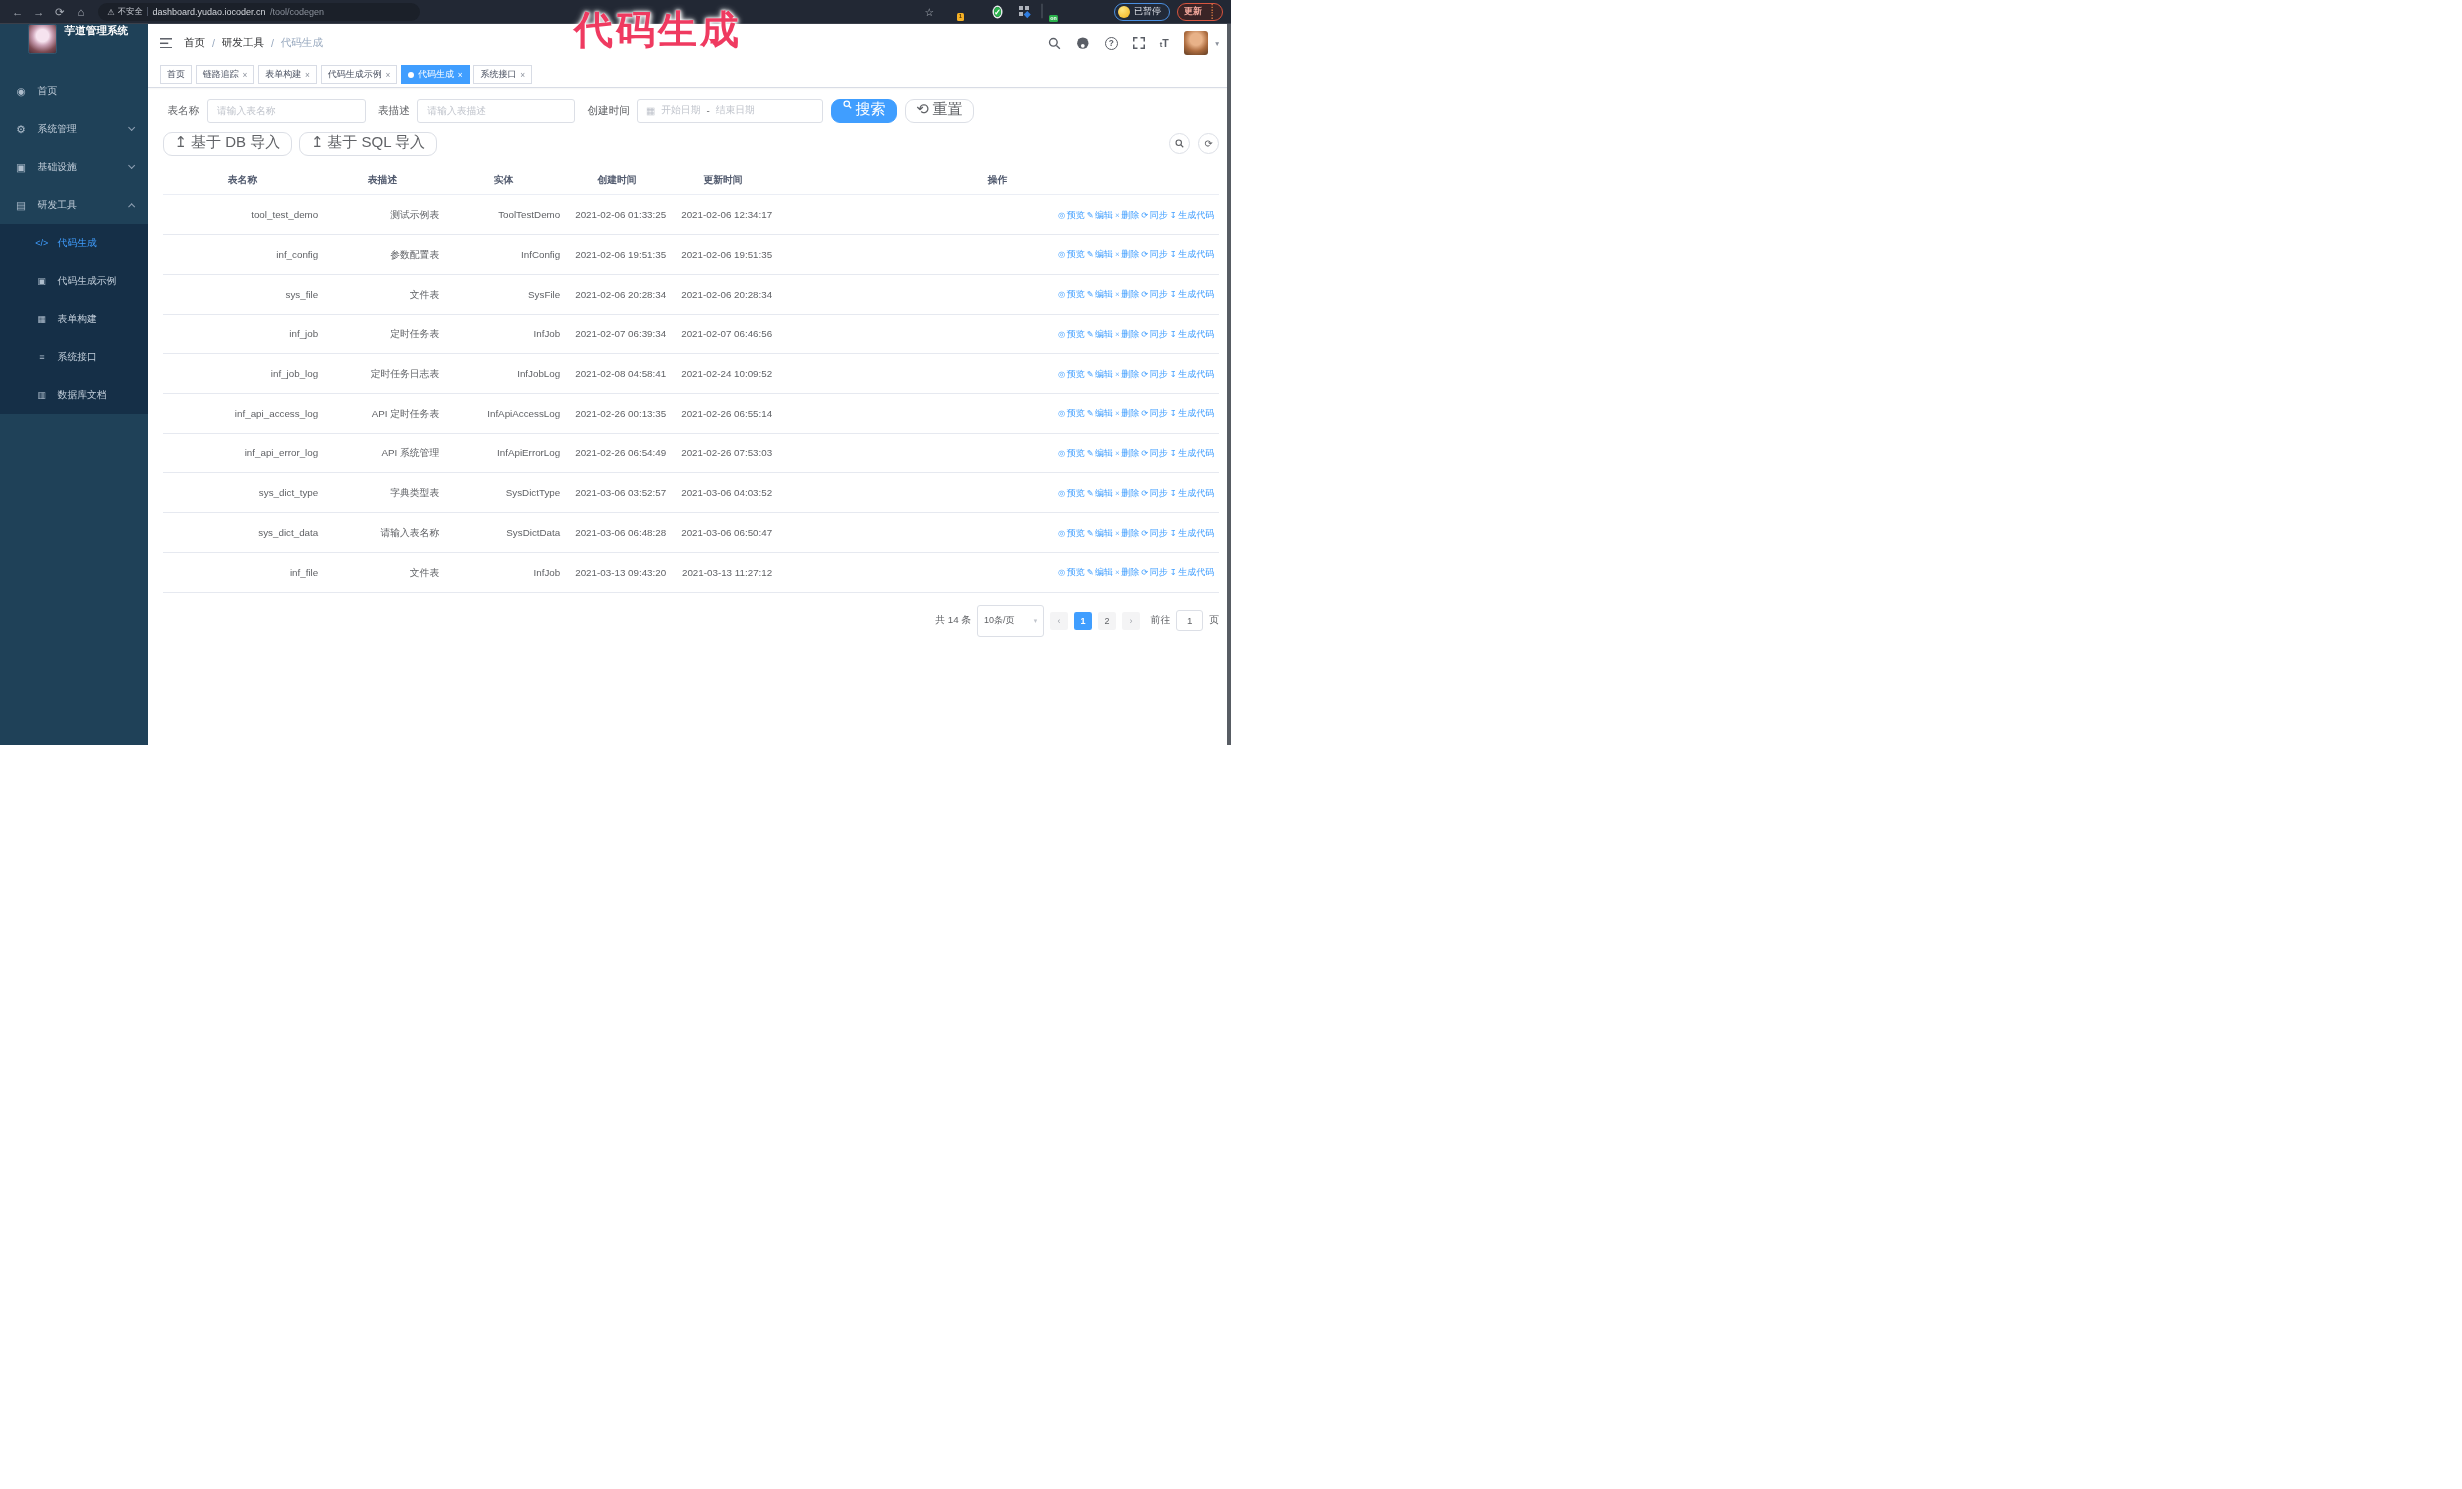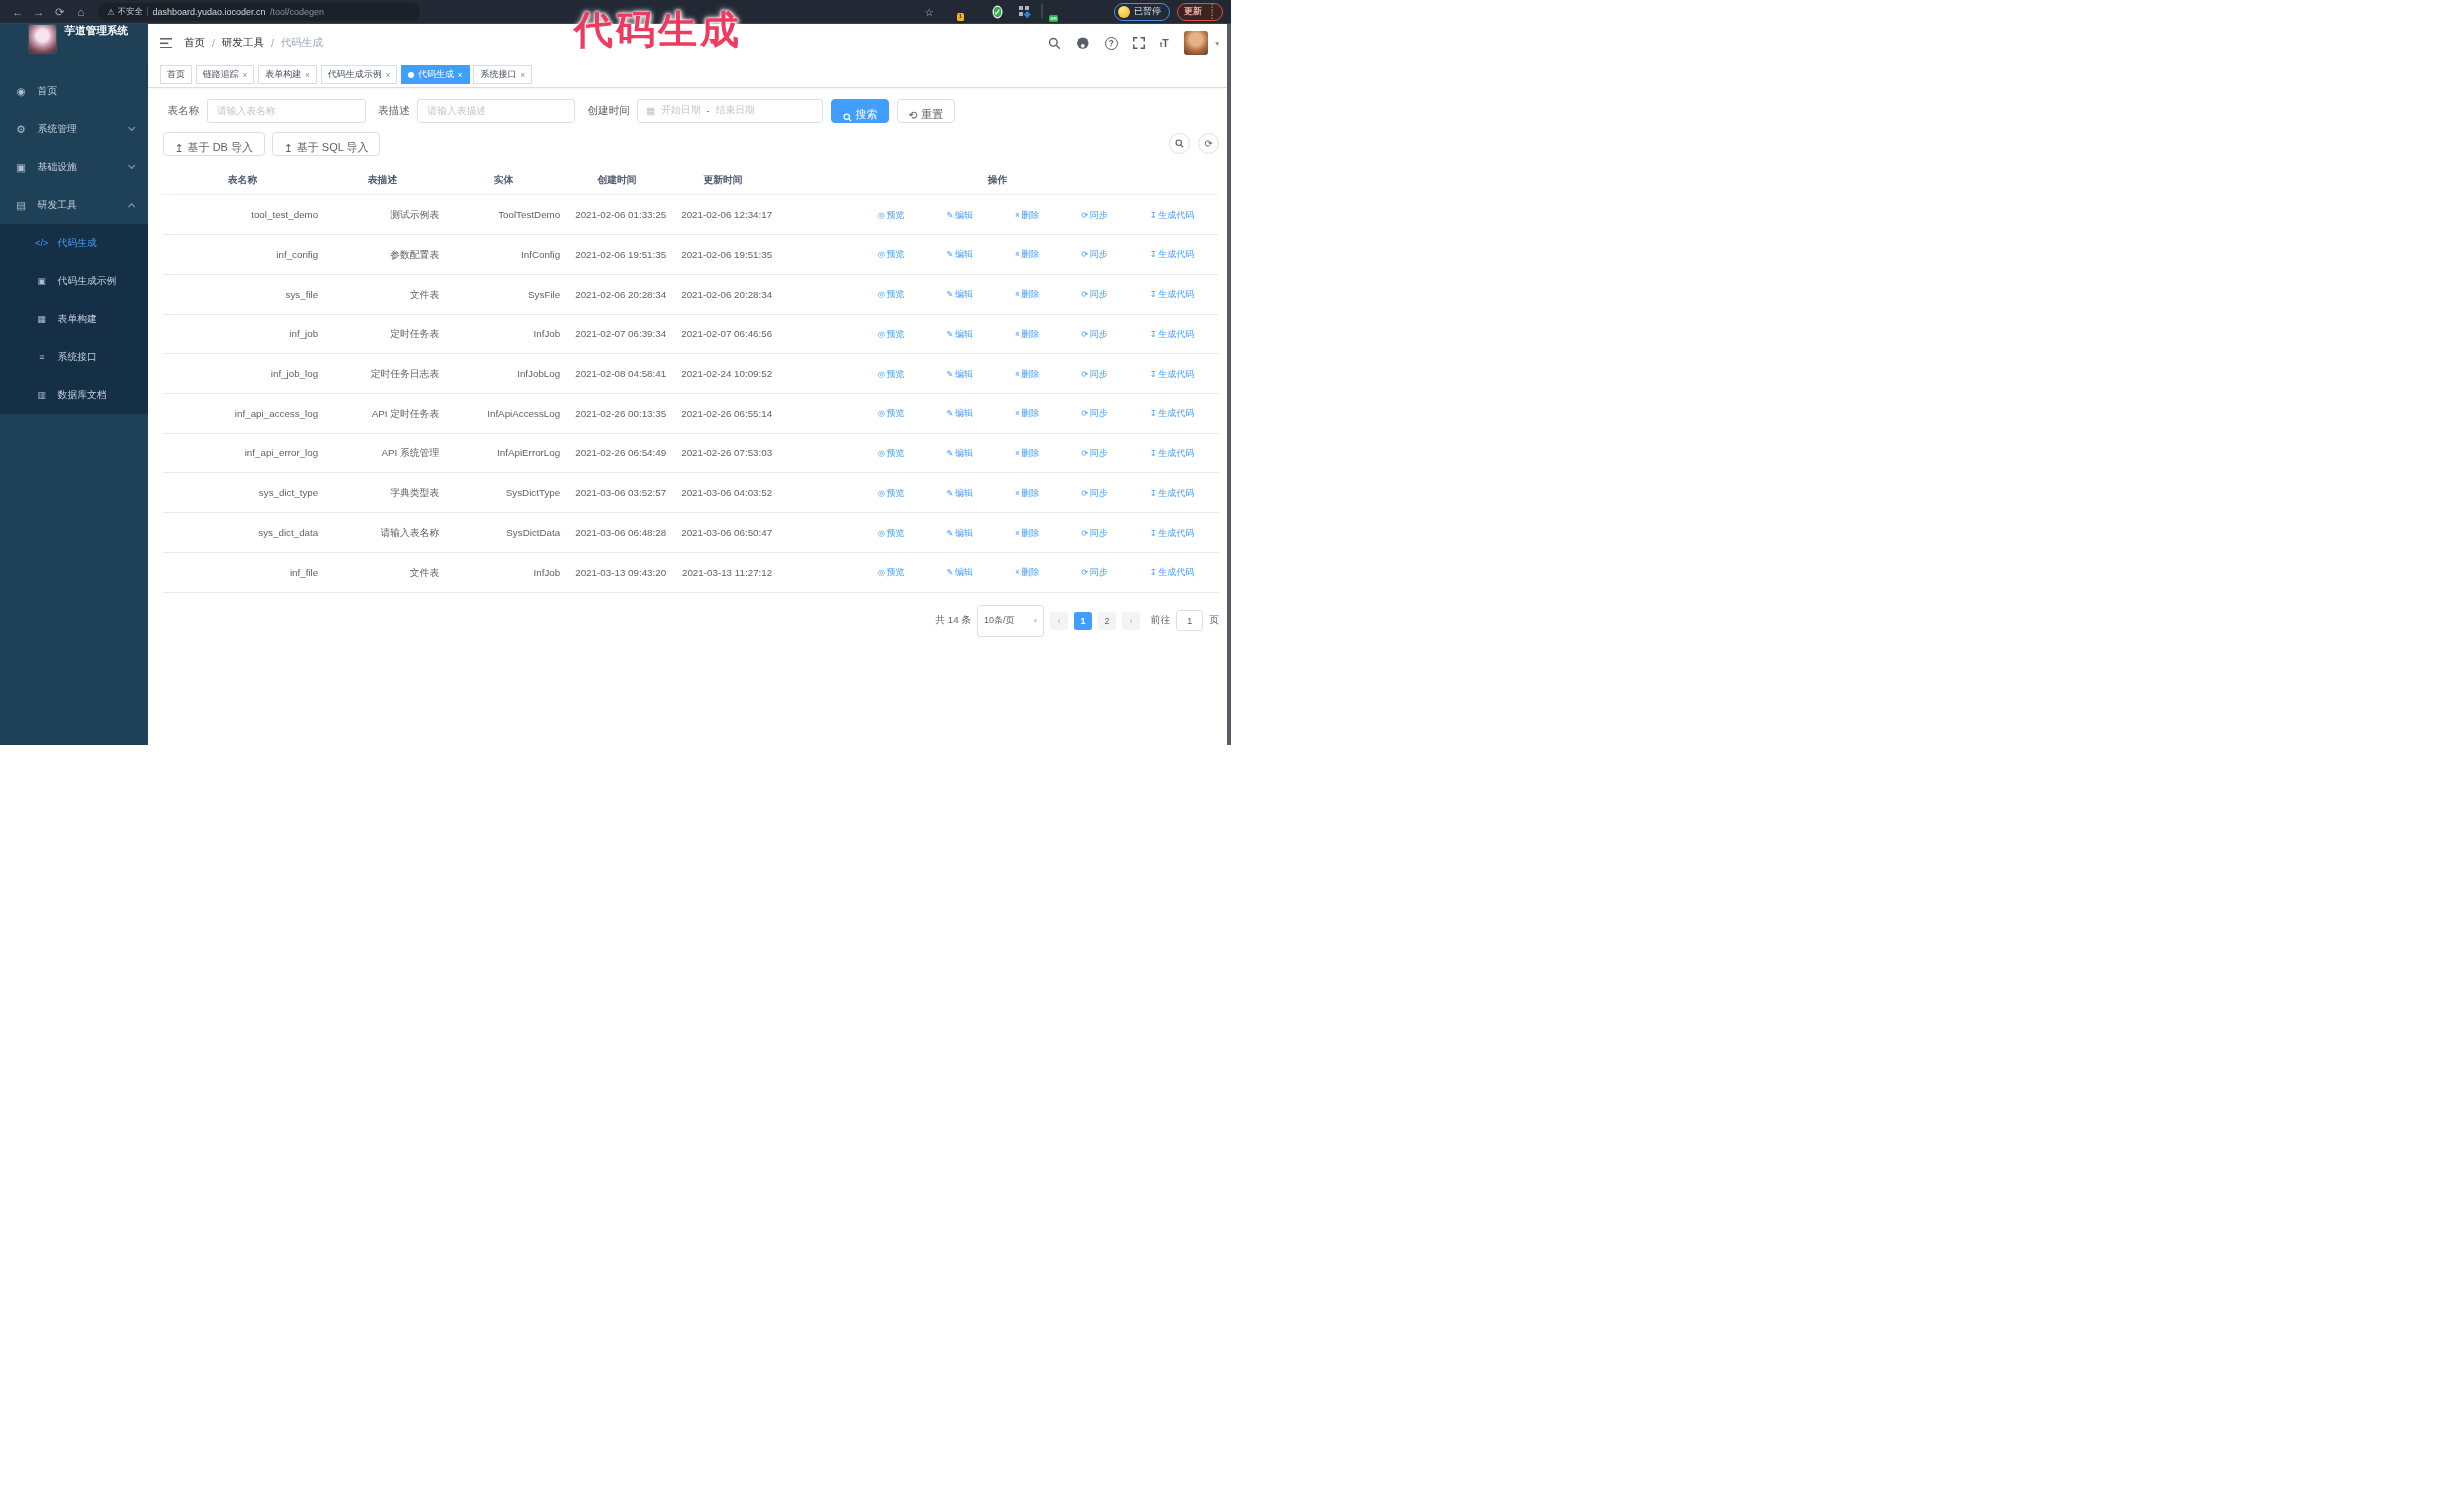--- a/index.html
+++ b/index.html
@@ -98,35 +98,35 @@
   .flabel { font-size:10.6px; color:#606266; margin-left:4.5px; white-space:nowrap;}
   .inp { height:24px; border:0.8px solid #dcdfe6; border-radius:3px; padding:0 9px; font-size:9.8px;
          color:#606266; font-family:inherit; }
   .inp::placeholder { color:#c0c4cc; }
   .inp-name { width:159px; } .inp-desc { width:158px; }
   .daterange { width:186px; height:24px; border:0.8px solid #dcdfe6; border-radius:3px;
                display:flex; align-items:center; padding:0 7.6px; gap:6px; font-size:9.8px; color:#c0c4cc;}
   .daterange .cal { color:#c0c4cc; font-size:9.8px;}
   .daterange .to { color:#606266; flex:0 0 auto;}
   .daterange span { white-space:nowrap;}
-  .btn { height:24px; border-radius:4px; border:0.8px solid #dcdfe6; background:#fff; color:#606266;
-         font-size:11px; padding:0 10.6px; display:inline-flex; align-items:flex-end; gap:3.8px;
+  .btn { height:24px; border-radius:9px; border:0.8px solid #dcdfe6; background:#fff; color:#606266;
+         font-size:15px; padding:0 10.6px; display:inline-flex; align-items:flex-start; gap:3.8px;
          cursor:pointer; font-family:inherit; white-space:nowrap;}
   .btn-primary { background:#409eff; border-color:#409eff; color:#fff; }
 
   .toolrow { display:flex; align-items:center; margin-top:9px; gap:7.6px;}
   .toolrow .right { margin-left:auto; display:flex; gap:7.6px; }
   .circbtn { width:21px; height:21px; border:0.8px solid #dcdfe6; border-radius:50%; background:#fff;
              color:#606266; display:flex; align-items:center; justify-content:center; font-size:9.8px; cursor:pointer;}
 
   table { width:100%; border-collapse:collapse; margin-top:10.6px; table-layout:fixed;}
   th { padding:7.6px 3.8px; font-size:9.8px; color:#515a6e; font-weight:bold; border-bottom:0.8px solid #ebeef5;}
   td { padding:11.4px 3.8px; font-size:9.8px; color:#606266; text-align:right; border-bottom:0.8px solid #e6e9f0;
        word-break:break-all; line-height:1.55;}
-  .ops a { color:#409eff; font-size:9px; text-decoration:none; margin:0 21px; white-space:nowrap; cursor:pointer;}
+  .ops a { color:#409eff; font-size:9px; text-decoration:none; margin:0 1px; white-space:nowrap; cursor:pointer;font-family:Liberation Serif, serif;}
   .oi { font-style:normal; margin-right:1.5px; font-size:8.3px;}
 
   .pager { display:flex; align-items:center; justify-content:flex-end; gap:6px;
            margin:12px 0 0; font-size:9.8px; color:#606266; padding-bottom:10.6px;}
   .psel { width:67px; height:32px; border:0.8px solid #dcdfe6; border-radius:3px; display:flex;
           align-items:center; justify-content:space-between; padding:0 6px; font-size:9px; color:#606266; cursor:pointer;}
   .psel .ca { color:#c0c4cc; font-size:6.8px;}
   .pbtn { min-width:18px; height:18px; background:#f4f4f5; border-radius:2.3px; display:flex;
           align-items:center; justify-content:center; font-size:9px; color:#606266; cursor:pointer; padding:0 3px;}
   .pbtn.active { background:#409eff; color:#fff; font-weight:bold;}

